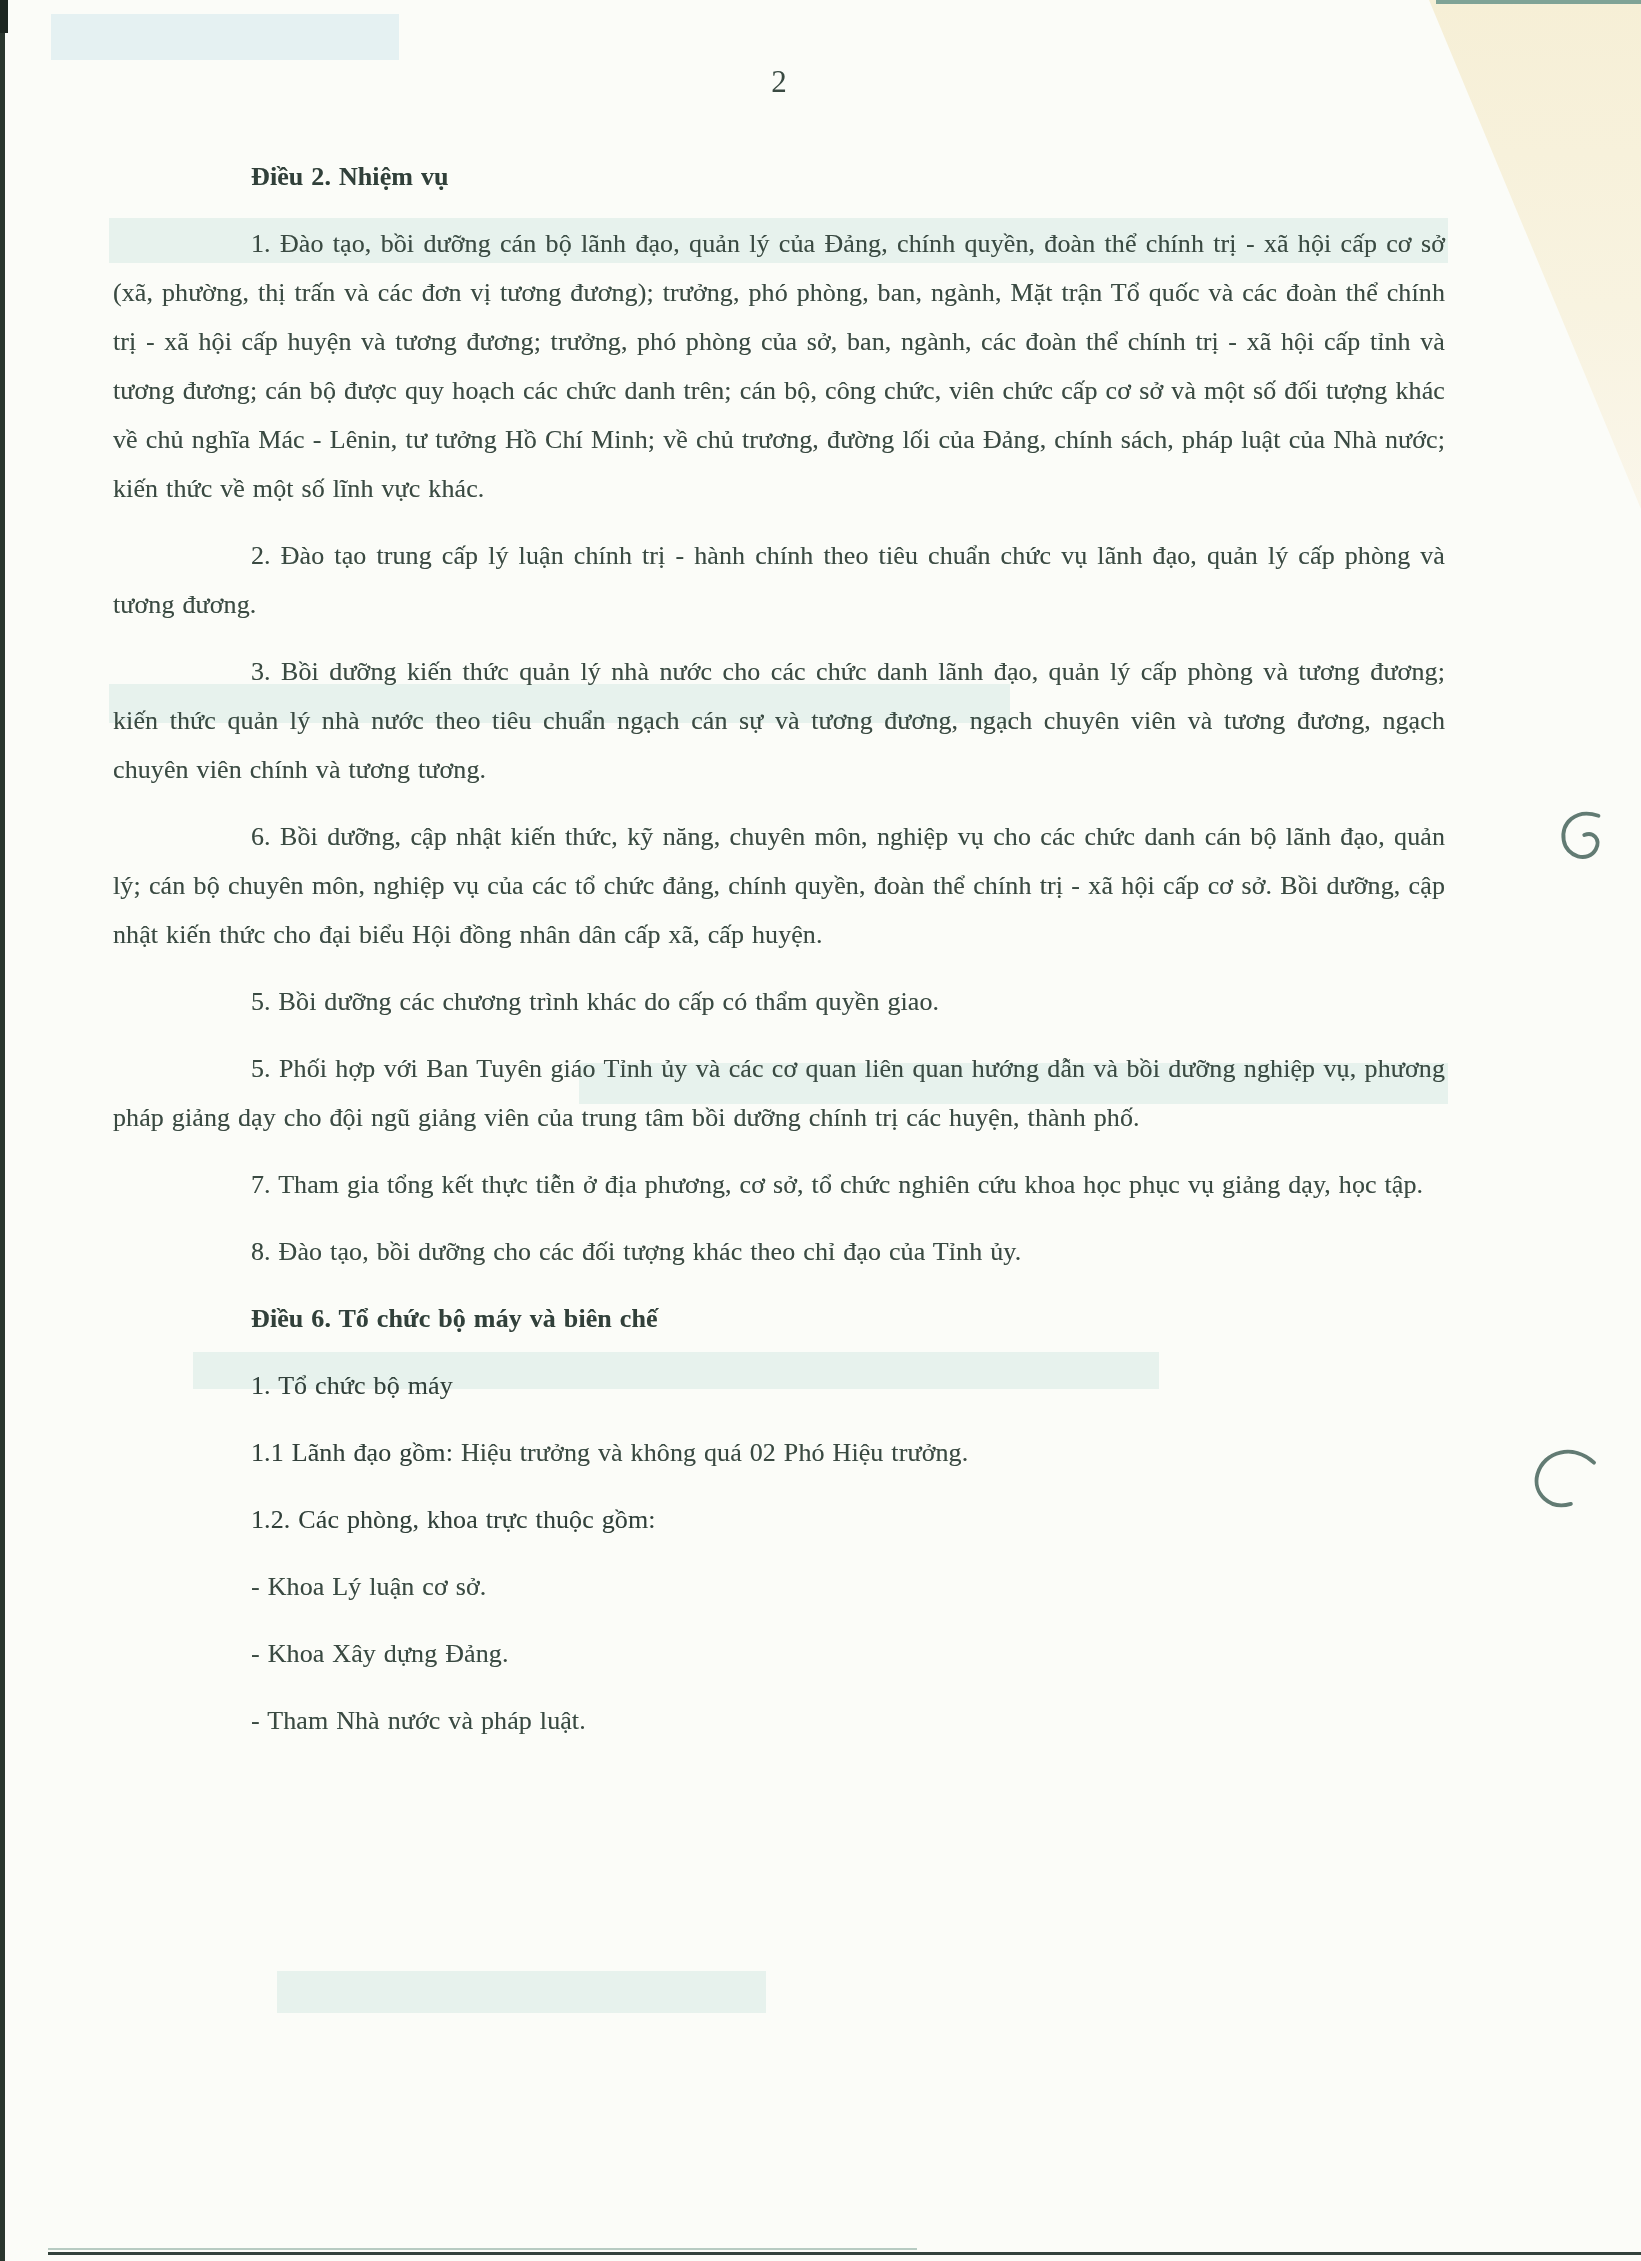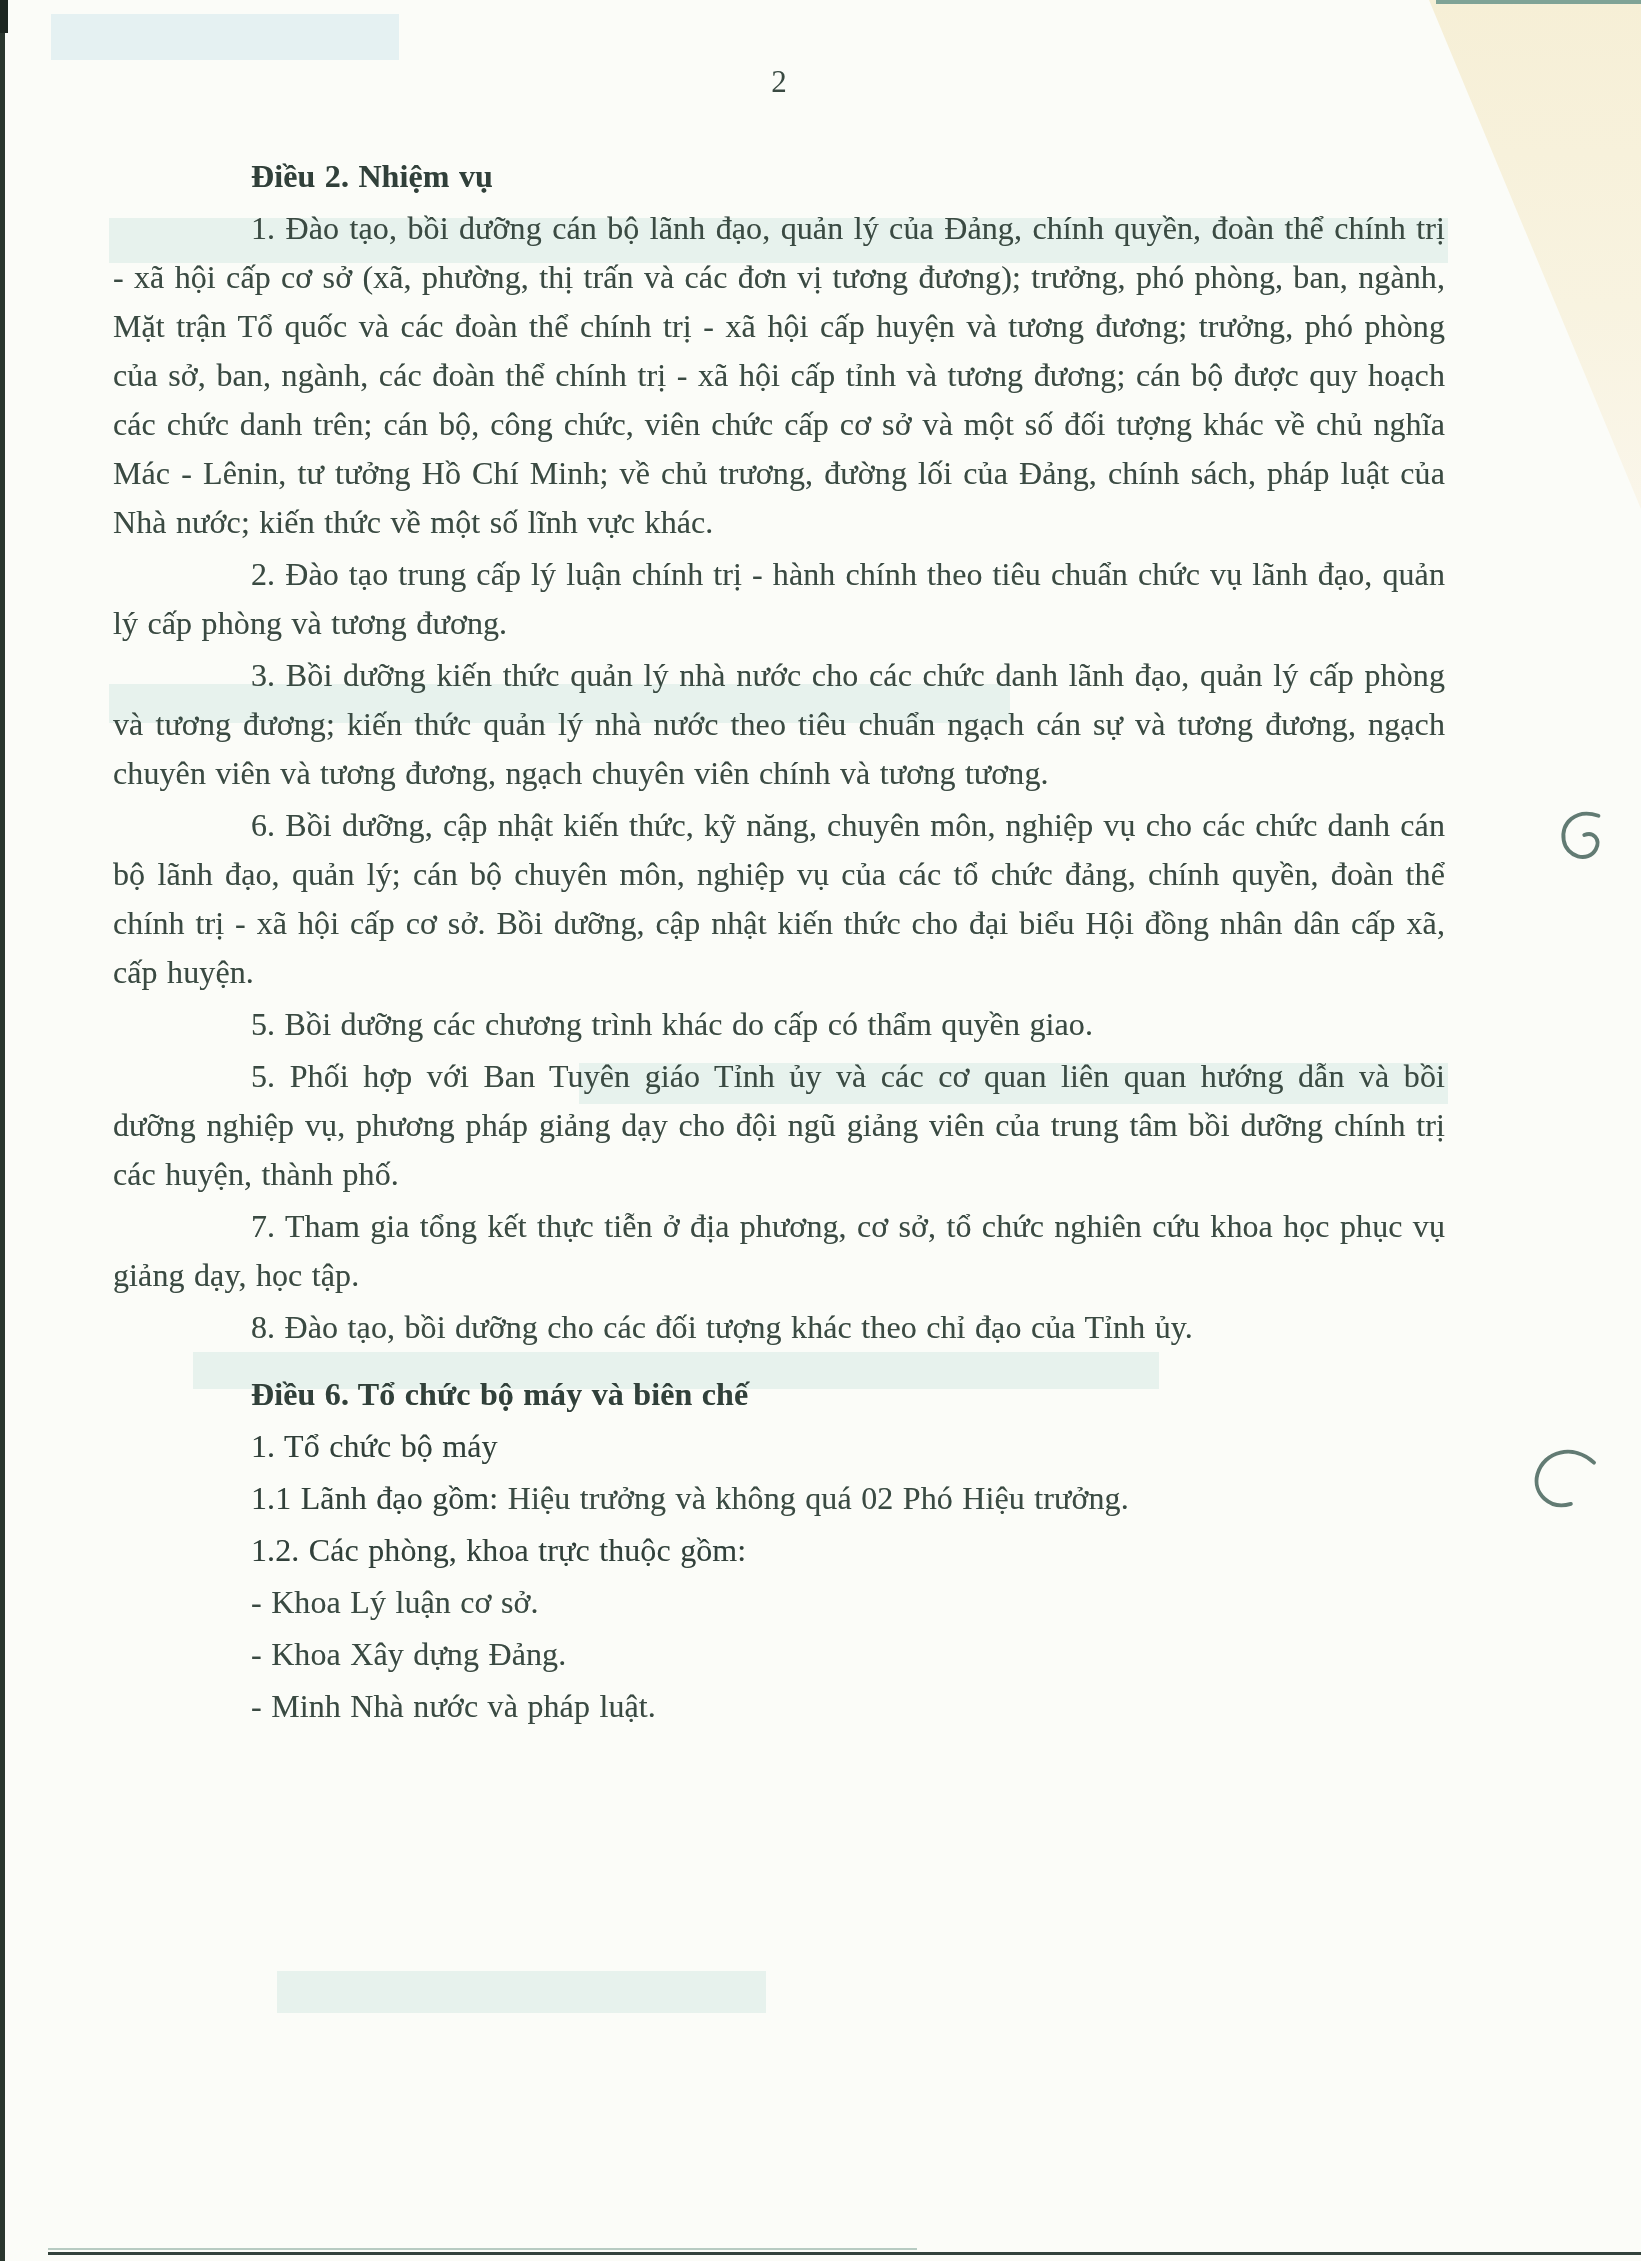--- a/index.html
+++ b/index.html
@@ -55,22 +55,22 @@
     color: #3a4a42;
   }
   .page-number {
     margin-top: 57px;
     height: 49px;
     line-height: 49px;
     text-align: center;
     font-size: 31px;
   }
   .para {
-    margin: 3px 0;
-    font-size: 32px;
+    margin: 18px 0;
+    font-size: 26px;
     line-height: 49px;
     text-align: justify;
     text-indent: 138px;
     letter-spacing: 0.1px;
     word-spacing: 1.3px;
     text-shadow: 0 0 0.6px rgba(58, 74, 66, 0.35);
   }
   .heading {
     font-weight: bold;
     color: #31403a;
@@ -121,16 +121,16 @@
   <div class="para heading" style="margin-top:18px;">Điều 6. Tổ chức bộ máy và biên chế</div>
 
   <div class="para bold">1. Tổ chức bộ máy</div>
 
   <div class="para"><span class="bold">1.1 Lãnh đạo gồm:</span><span> Hiệu trưởng và không quá 02 Phó Hiệu trưởng.</span></div>
 
   <div class="para bold">1.2. Các phòng, khoa trực thuộc gồm:</div>
 
   <div class="para">- Khoa Lý luận cơ sở.</div>
   <div class="para">- Khoa Xây dựng Đảng.</div>
-  <div class="para">- Minh Nhà nước và pháp luật.</div>
+  <div class="para">- Tham Nhà nước và pháp luật.</div>
 
 </div>
 
 
 </body></html>

